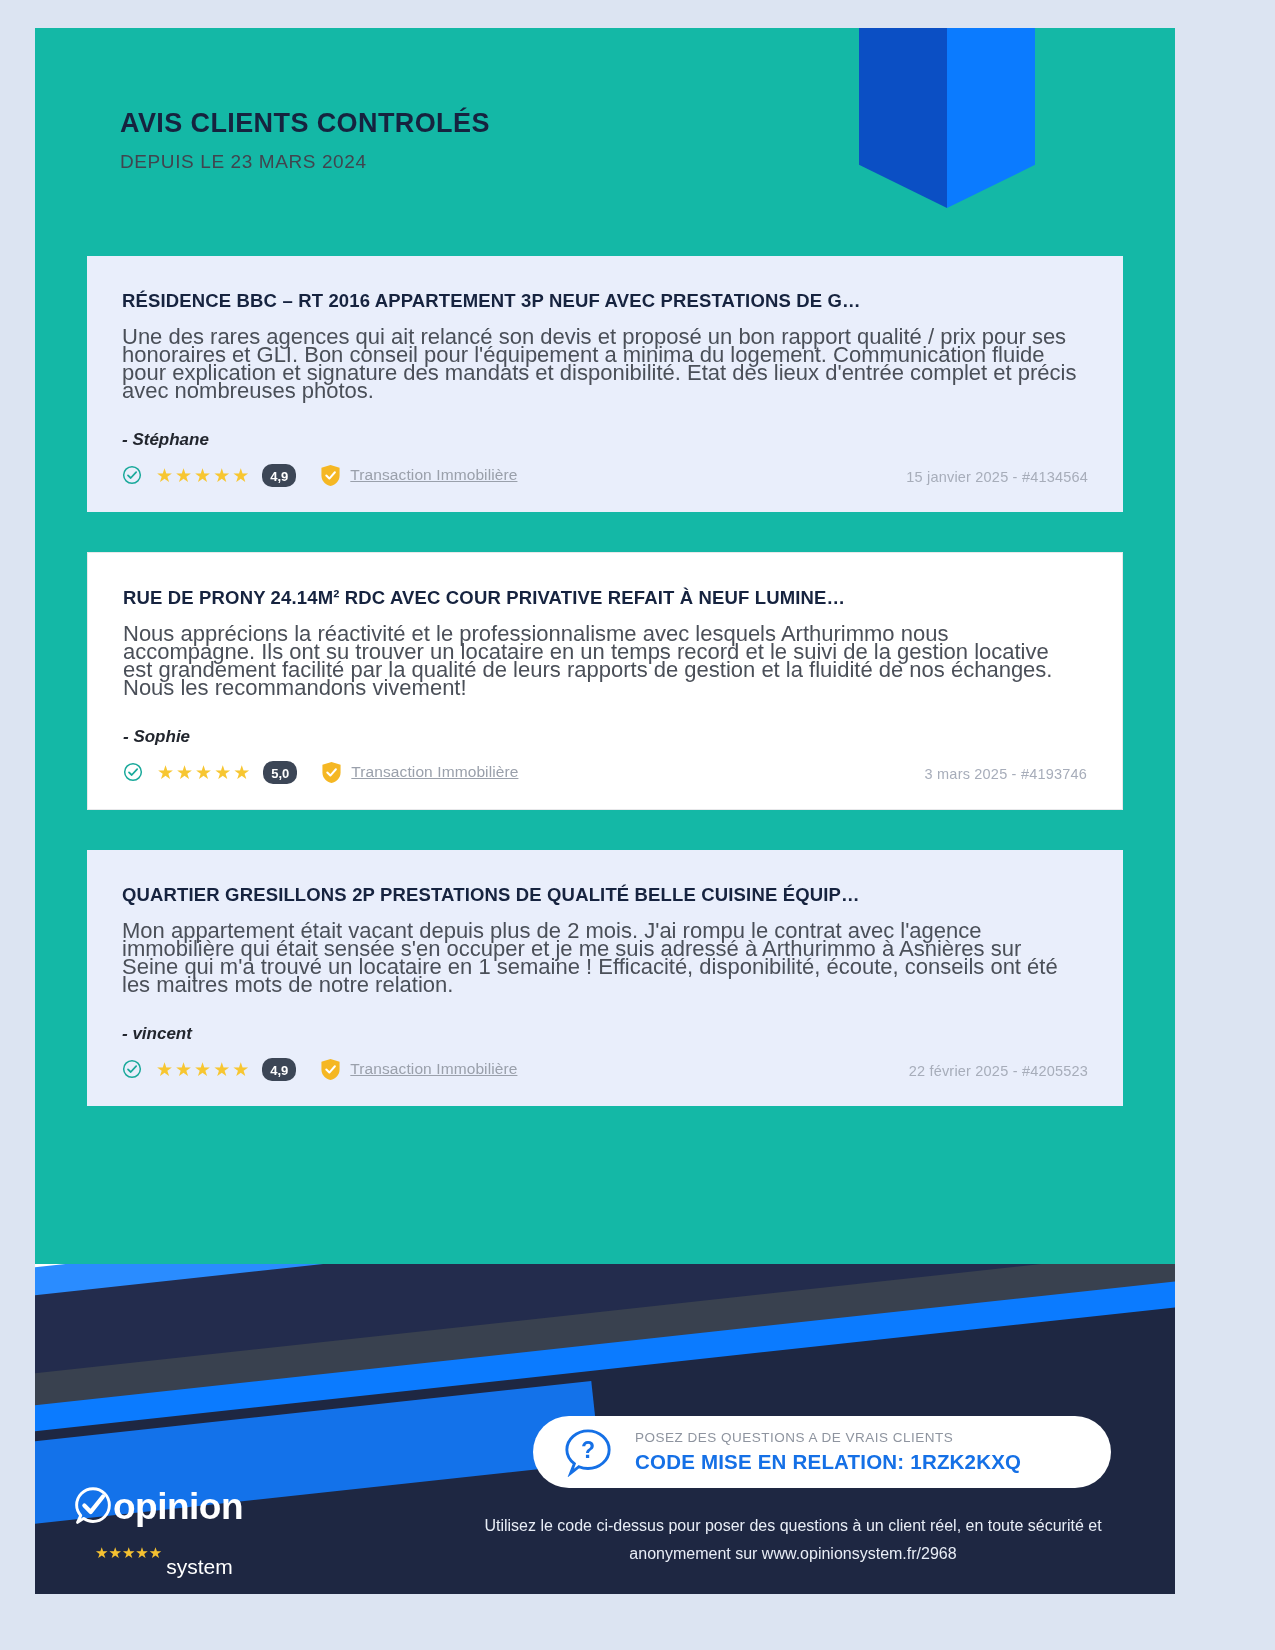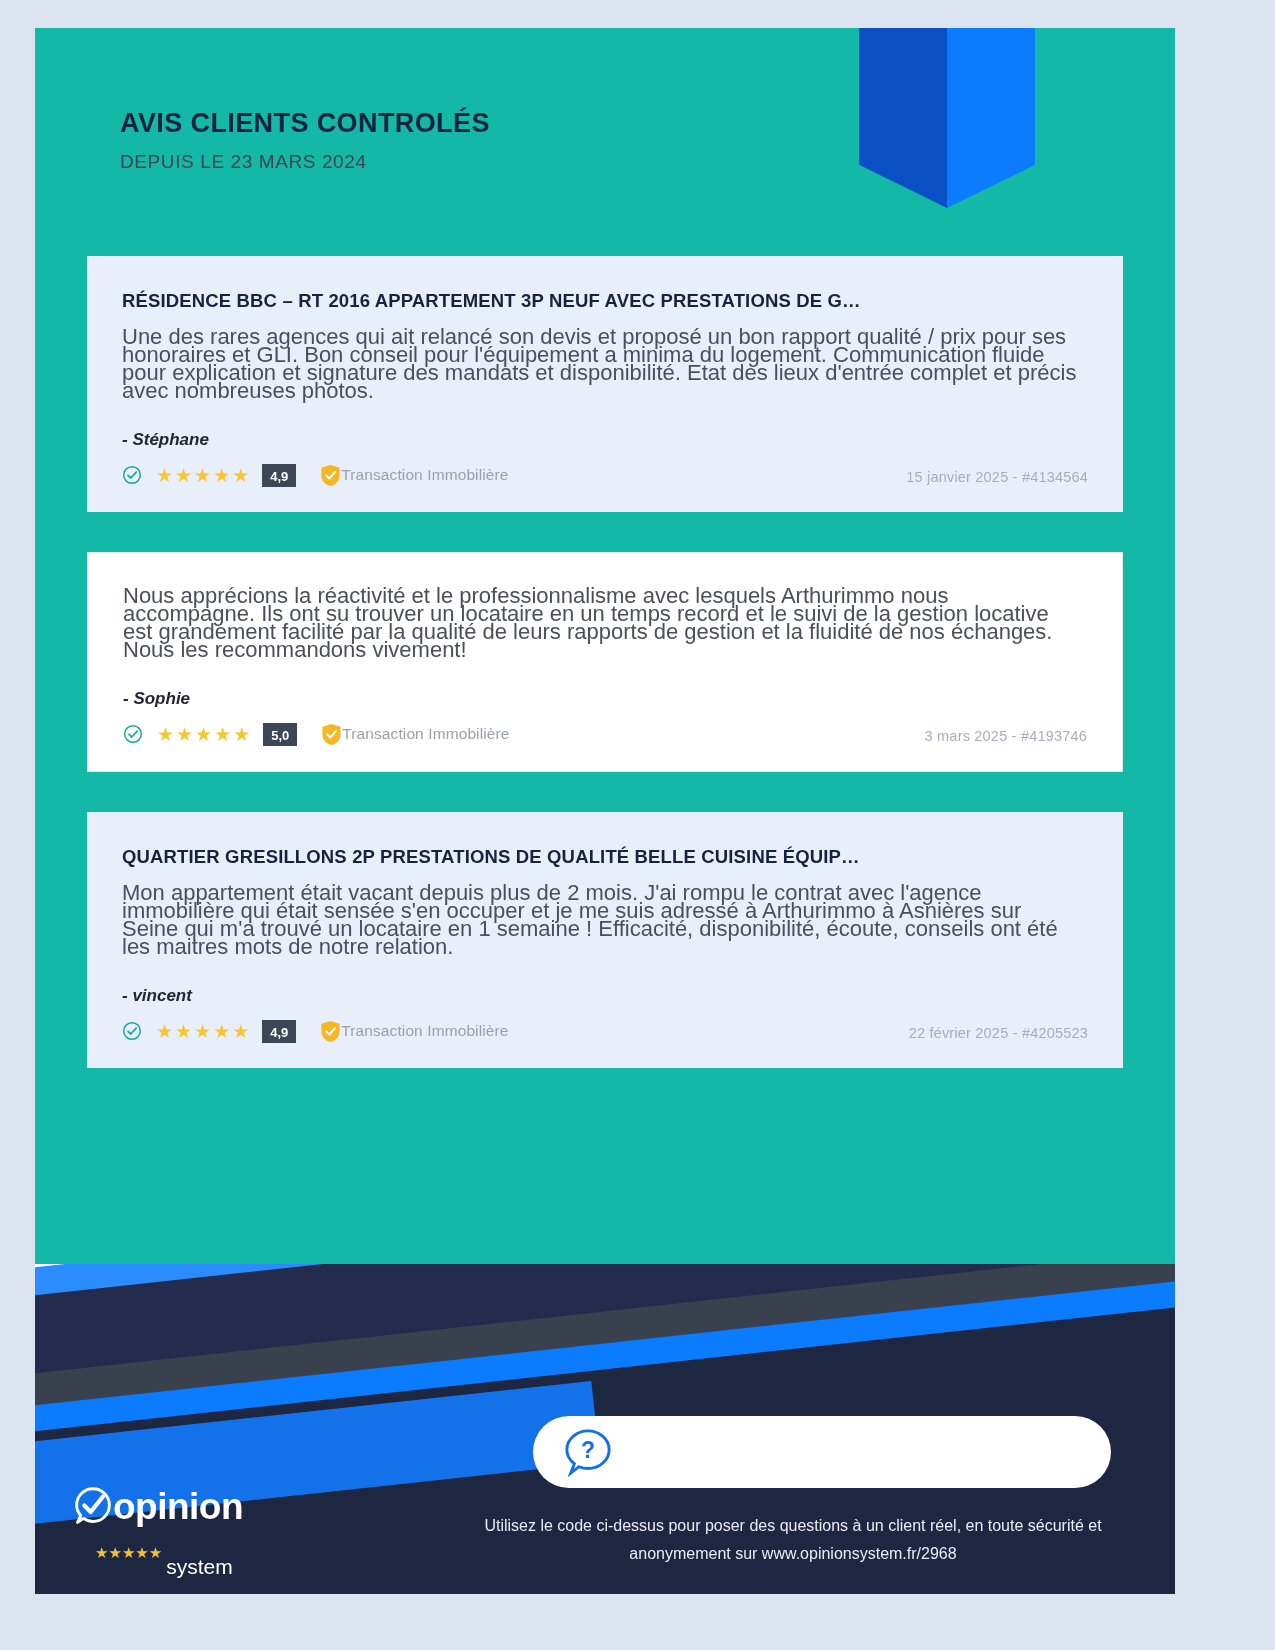--- a/index.html
+++ b/index.html
@@ -119,29 +119,31 @@
     color: #f7c631;
     line-height: 1;
     letter-spacing: 0px;
   }
   .score-badge {
     margin-left: 13px;
     background: #3c4656;
     color: #ffffff;
     font-size: 13px;
     font-weight: bold;
-    border-radius: 0;
+    border-radius: 10px;
     padding: 6px 8px 4px 8px;
     line-height: 1;
   }
   .shield-icon { width: 21px; height: 23px; margin-left: 24px; flex: 0 0 auto; }
   .trans-label {
+    margin-left: 9px;
     font-size: 15.5px;
     color: #9aa0ab;
     letter-spacing: 0.1px;
+    text-decoration: underline;
   }
   .meta-right {
     position: absolute;
     right: 0;
     bottom: 5px;
     font-size: 14.5px;
     color: #a7adba;
     letter-spacing: 0.2px;
   }
 
@@ -331,20 +333,21 @@
         <svg class="shield-icon" viewBox="0 0 22 24">
           <path d="M11 1 L20.5 4 L20.5 12 C20.5 18 16 21.8 11 23 C6 21.8 1.5 18 1.5 12 L1.5 4 Z" fill="#f5b723"></path>
           <path d="M6.6 12 L9.8 15.2 L15.6 8.6" fill="none" stroke="#ffffff" stroke-width="2.1" stroke-linecap="round" stroke-linejoin="round"></path>
         </svg>
         <div class="trans-label">Transaction Immobilière</div>
         <div class="meta-right">15 janvier 2025 - #4134564</div>
       </div>
     </div>
 
     <div class="card plain">
+      <div class="card-title">RUE DE PRONY 24.14M² RDC AVEC COUR PRIVATIVE REFAIT À NEUF LUMINE…</div>
       <div class="card-body">Nous apprécions la réactivité et le professionnalisme avec lesquels Arthurimmo nous accompagne. Ils ont su trouver un locataire en un temps record et le suivi de la gestion locative est grandement facilité par la qualité de leurs rapports de gestion et la fluidité de nos échanges. Nous les recommandons vivement!</div>
       <div class="card-author">- Sophie</div>
       <div class="rating-row">
         <svg class="verified-circle" viewBox="0 0 24 24">
           <circle cx="12" cy="12" r="10" fill="none" stroke="#1aa99b" stroke-width="1.8"></circle>
           <path d="M7.2 12.4 L10.5 15.6 L17 8.6" fill="none" stroke="#1aa99b" stroke-width="2.1" stroke-linecap="round" stroke-linejoin="round"></path>
         </svg>
         <div class="stars">
           <span>★</span>
           <span>★</span>
@@ -412,18 +415,22 @@
         <div class="logo-stars">★★★★★</div>
         <div class="logo-system">system</div>
       </div>
     </div>
 
     <div class="cta-pill">
       <svg width="50" height="50" viewBox="0 0 52 52">
         <path d="M26 4 C38 4 48 12.8 48 23.6 C48 34.4 38 43.2 26 43.2 C22.6 43.2 19.4 42.5 16.6 41.3 L8 48 L11.8 38.2 C7.2 34.5 4 29.4 4 23.6 C4 12.8 14 4 26 4 Z" fill="none" stroke="#1570e6" stroke-width="3"></path>
         <text x="26" y="32" text-anchor="middle" font-family="Liberation Sans, sans-serif" font-size="24" font-weight="bold" fill="#1570e6">?</text>
       </svg>
+      <div class="cta-text">
+        <div class="cta-top">POSEZ DES QUESTIONS A DE VRAIS CLIENTS</div>
+        <div class="cta-code">CODE MISE EN RELATION: 1RZK2KXQ</div>
+      </div>
     </div>
 
     <div class="footer-note">Utilisez le code ci-dessus pour poser des questions à un client réel, en toute sécurité et anonymement sur www.opinionsystem.fr/2968</div>
   </div>
 
 </div>
 
 </body></html>

